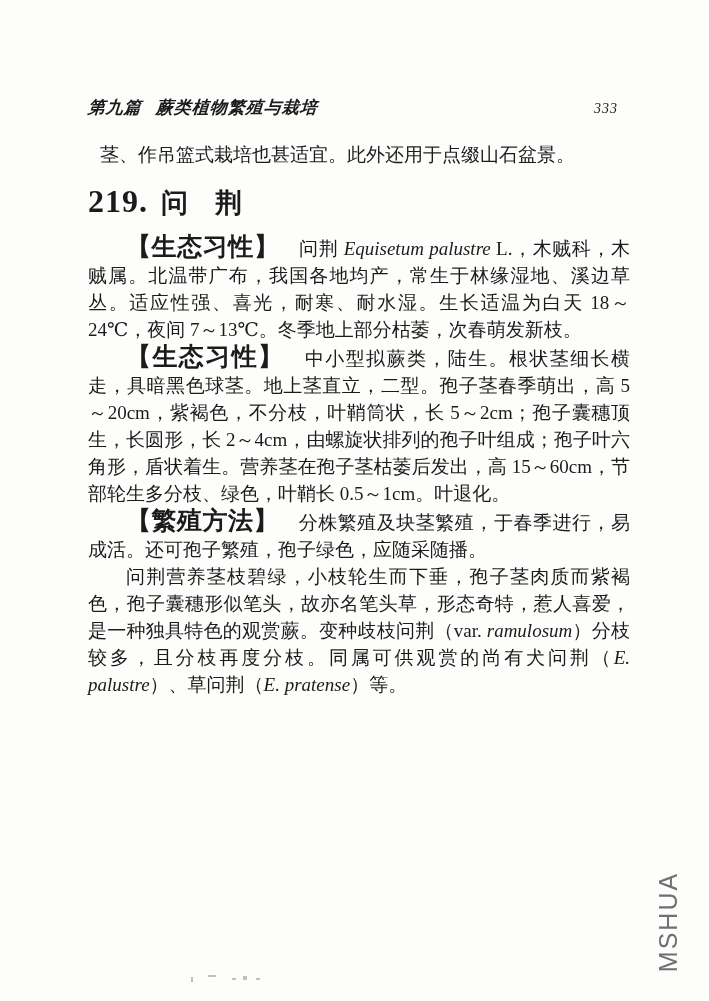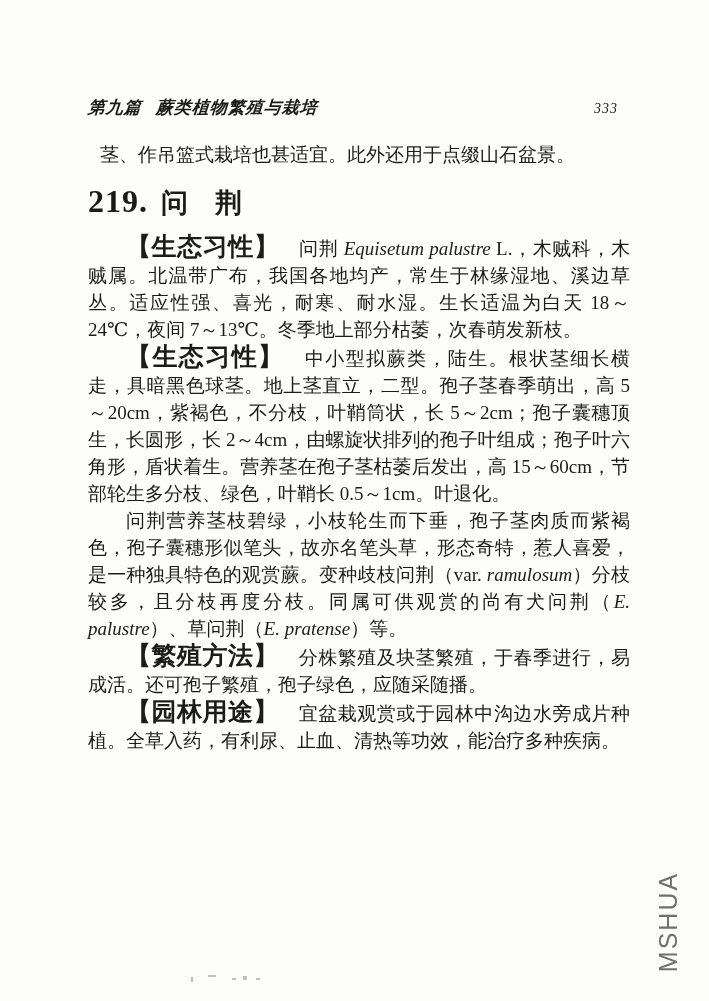--- a/index.html
+++ b/index.html
@@ -123,23 +123,22 @@
 
     <p class="intro">茎、作吊篮式栽培也甚适宜。此外还用于点缀山石盆景。</p>
 
     <h2 class="entry-heading">
       <span class="entry-number">219.</span><span class="entry-title">问　荆</span>
     </h2>
 
     <div class="body-text">
         <p class="para"><span class="seg-bold">【生态习性】</span><span class="seg-normal">　问荆 </span><span class="seg-italic">Equisetum palustre</span><span class="seg-normal"> L.，木贼科，木贼属。北温带广布，我国各地均产，常生于林缘湿地、溪边草丛。适应性强、喜光，耐寒、耐水湿。生长适温为白天 18～24℃，夜间 7～13℃。冬季地上部分枯萎，次春萌发新枝。</span></p>
         <p class="para"><span class="seg-bold">【生态习性】</span><span class="seg-normal">　中小型拟蕨类，陆生。根状茎细长横走，具暗黑色球茎。地上茎直立，二型。孢子茎春季萌出，高 5～20cm，紫褐色，不分枝，叶鞘筒状，长 5～2cm；孢子囊穗顶生，长圆形，长 2～4cm，由螺旋状排列的孢子叶组成；孢子叶六角形，盾状着生。营养茎在孢子茎枯萎后发出，高 15～60cm，节部轮生多分枝、绿色，叶鞘长 0.5～1cm。叶退化。</span></p>
+        <p class="para"><span class="seg-bold">【繁殖方法】</span><span class="seg-normal">　分株繁殖及块茎繁殖，于春季进行，易成活。还可孢子繁殖，孢子绿色，应随采随播。</span></p>
         <p class="para"><span class="seg-normal">问荆营养茎枝碧绿，小枝轮生而下垂，孢子茎肉质而紫褐色，孢子囊穗形似笔头，故亦名笔头草，形态奇特，惹人喜爱，是一种独具特色的观赏蕨。变种歧枝问荆（var. </span><span class="seg-italic">ramulosum</span><span class="seg-normal">）分枝较多，且分枝再度分枝。同属可供观赏的尚有犬问荆（</span><span class="seg-italic">E. palustre</span><span class="seg-normal">）、草问荆（</span><span class="seg-italic">E. pratense</span><span class="seg-normal">）等。</span></p>
-        <p class="para"><span class="seg-bold">【繁殖方法】</span><span class="seg-normal">　分株繁殖及块茎繁殖，于春季进行，易成活。还可孢子繁殖，孢子绿色，应随采随播。</span></p>
-        <p class="para"><span class="seg-bold">【园林用途】</span><span class="seg-normal">　宜盆栽观赏或于园林中沟边水旁成片种植。全草入药，有利尿、止血、清热等功效，能治疗多种疾病。</span></p>
       </div>
 
   </div>
 
   <div class="watermark">MSHUA</div>
 
   <div class="scan-artifact art-1"></div>
   <div class="scan-artifact art-2"></div>
   <div class="scan-artifact art-3"></div>
   <div class="scan-artifact art-4"></div>

